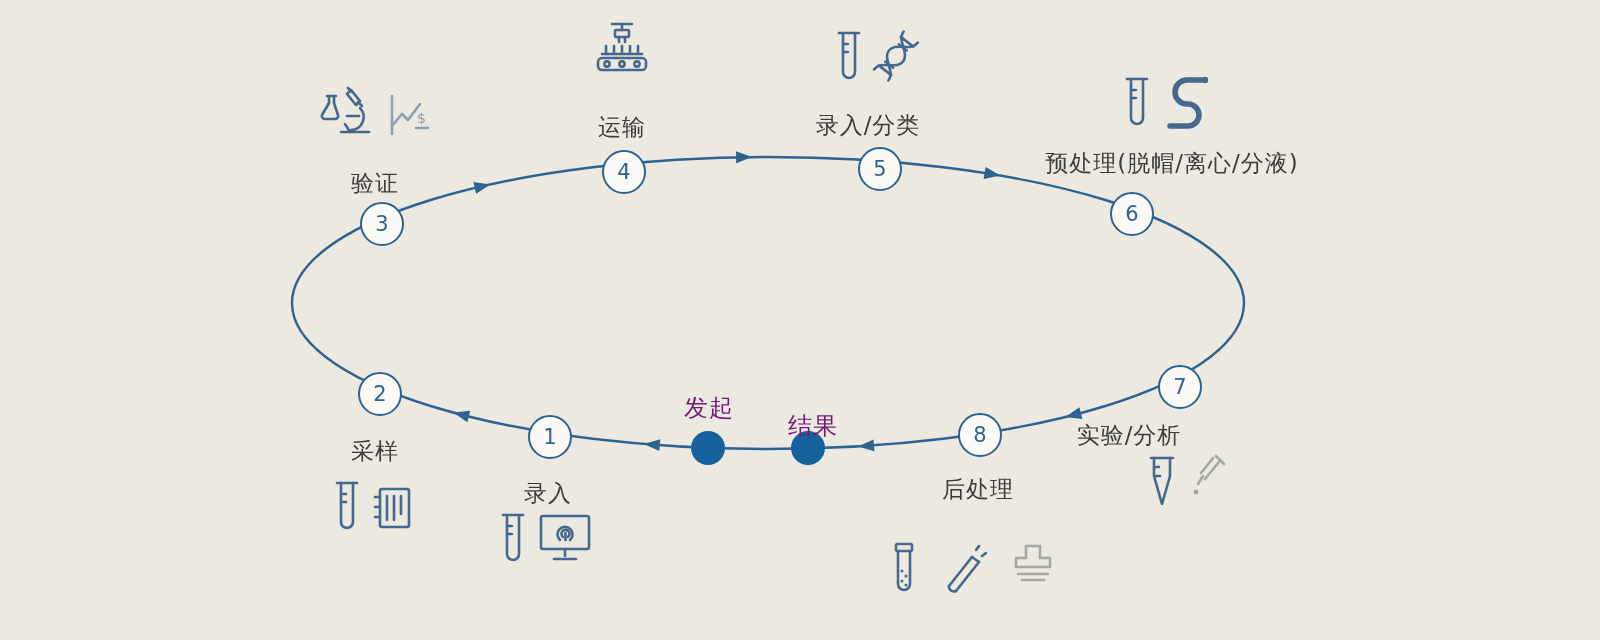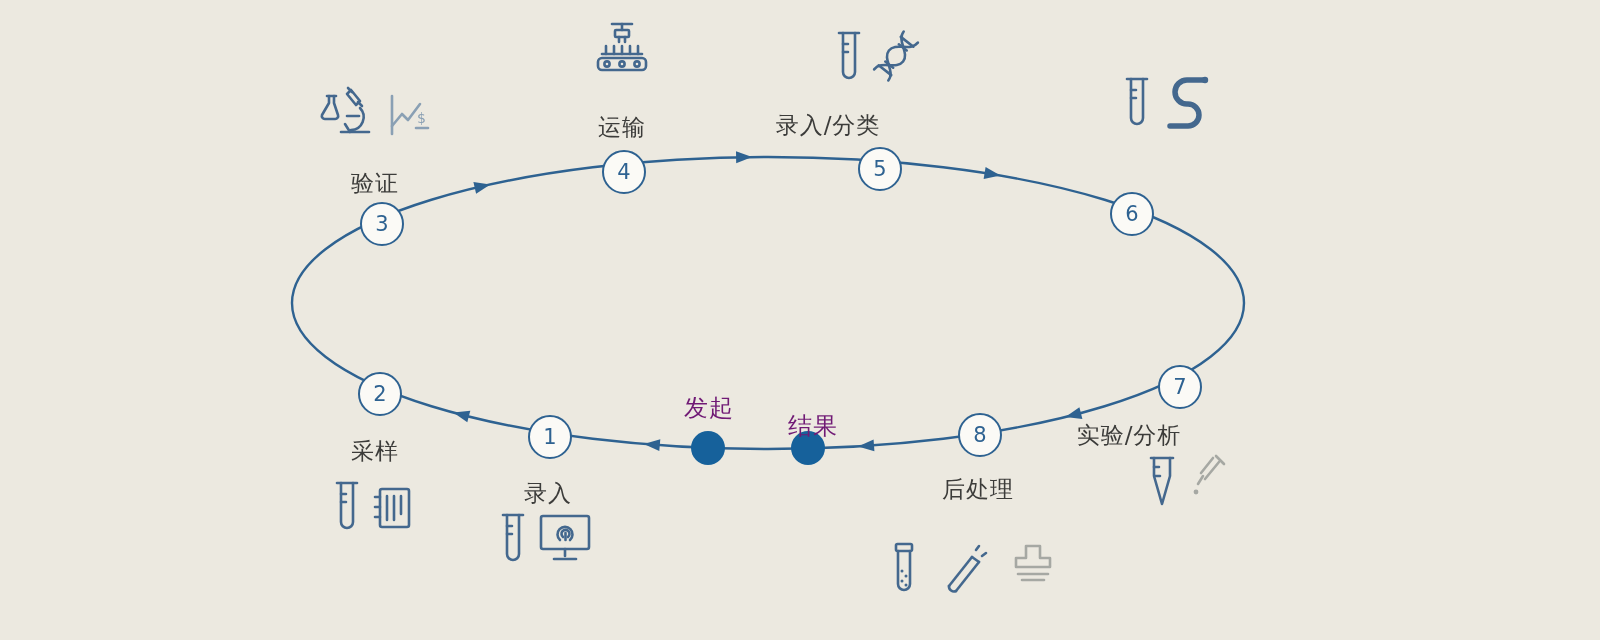--- a/index.html
+++ b/index.html
@@ -60,21 +60,22 @@
 
   <div class="dot" style="left:691px;top:431px"></div>
   <div class="dot" style="left:791px;top:431px"></div>
   <div class="lbl big" style="left:709px;top:392px">发起</div>
   <div class="lbl big" style="left:813px;top:410px">结果</div>
 
   <div class="lbl" style="left:548px;top:478px">录入</div>
   <div class="lbl" style="left:375px;top:436px">采样</div>
   <div class="lbl" style="left:375px;top:168px">验证</div>
   <div class="lbl" style="left:622px;top:112px">运输</div>
-  <div class="lbl" style="left:828px;top:110px">录入/分类</div>
+  <div class="lbl" style="left:868px;top:110px">录入/分类</div>
+  <div class="lbl" style="left:1172px;top:148px">预处理(脱帽/离心/分液)</div>
   <div class="lbl" style="left:1129px;top:420px">实验/分析</div>
   <div class="lbl" style="left:978px;top:474px">后处理</div>
 
   <div class="iconrow" style="left:314px;top:84px">
     <svg class="icon" width="62" height="54" viewBox="0 0 62 54">
       <path d="M13 12 h9"></path>
       <path d="M15 12 v7 L8 31 a3 3 0 0 0 3 4 h10 a3 3 0 0 0 3 -4 L20 19 v-7"></path>
       <path d="M37 6 l-4 4 9 11 4 -4 z"></path>
       <path d="M34 4 l4 4"></path>
       <path d="M44 18 l4 4"></path>

